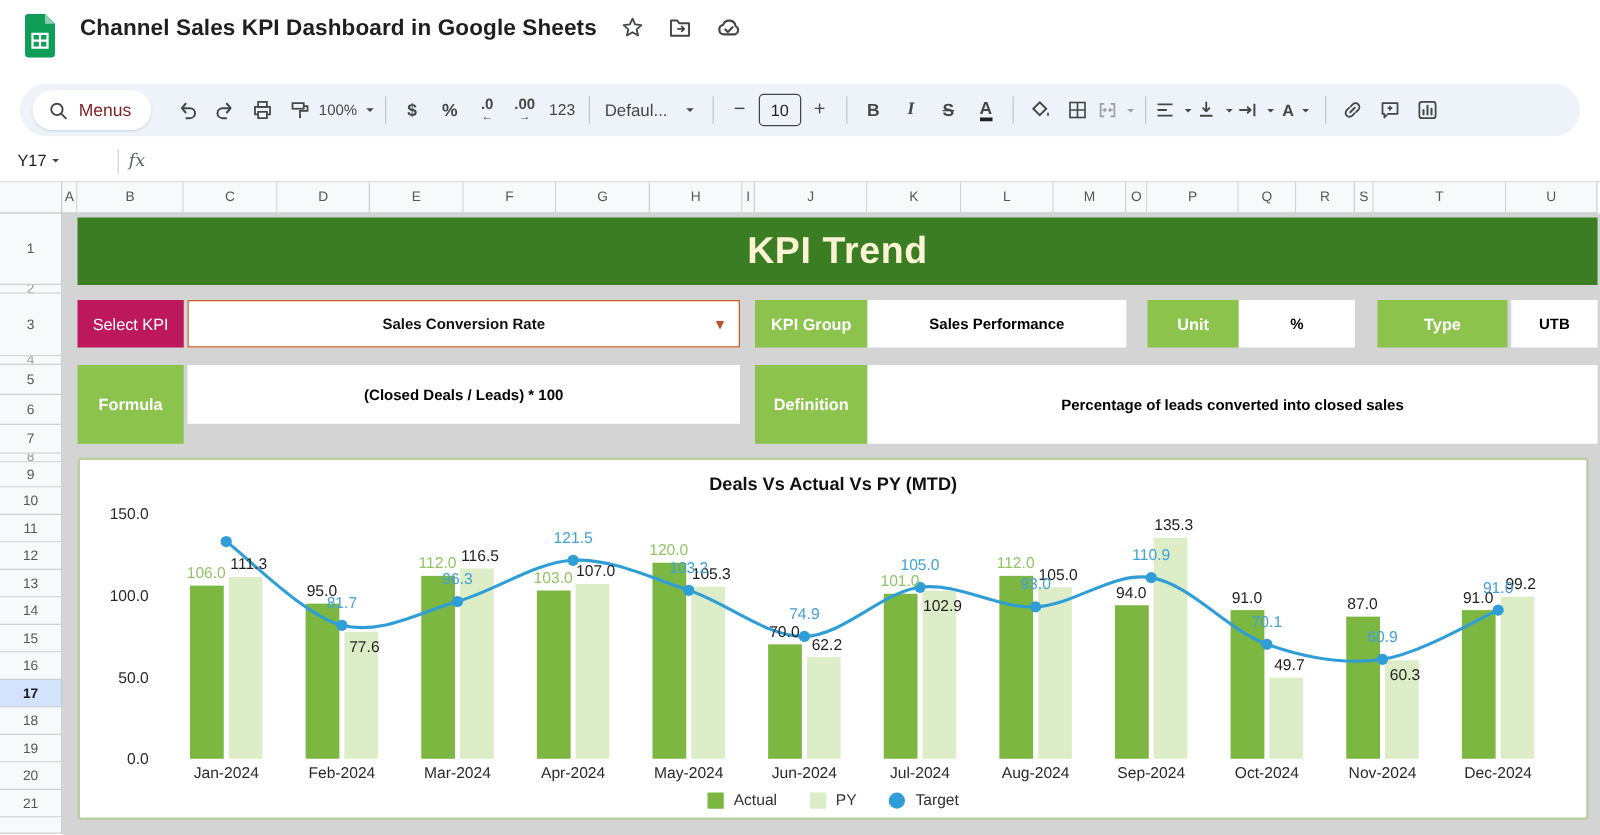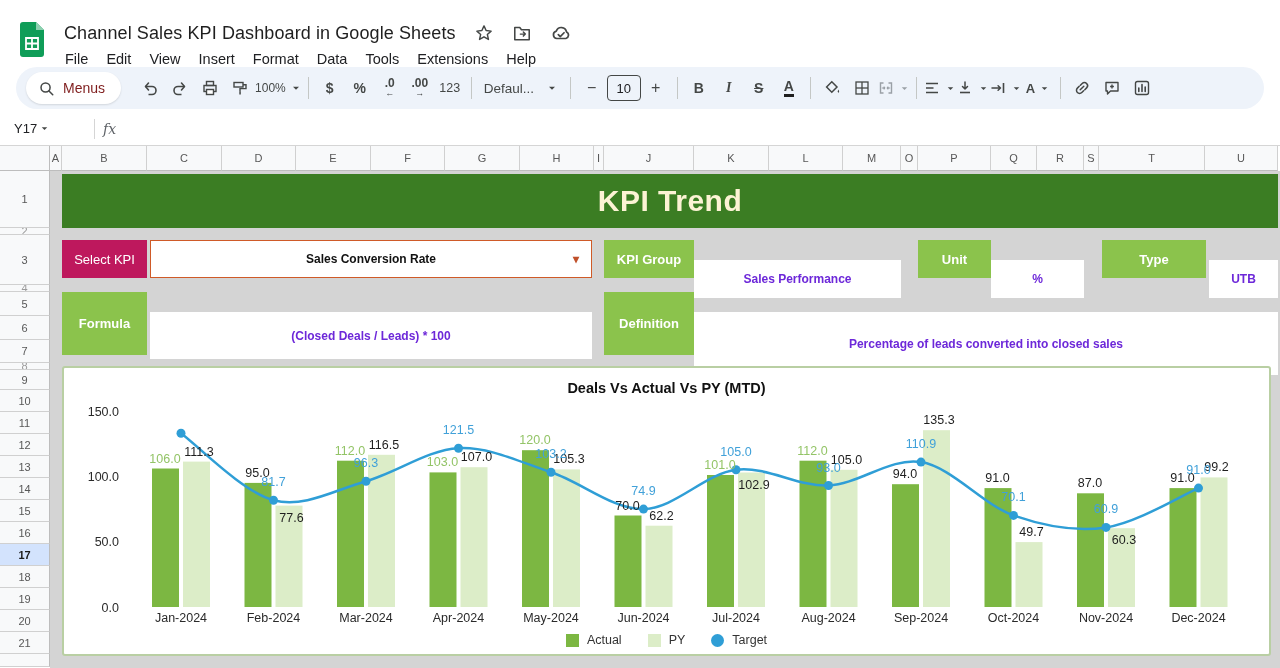--- a/index.html
+++ b/index.html
@@ -1,21 +1,21 @@
 <!DOCTYPE html>
 <html><head>
 <meta charset="utf-8">
 <style>
   * { margin:0; padding:0; box-sizing:border-box; }
   html,body { width:1280px; height:668px; overflow:hidden; }
   body { font-family:"Liberation Sans", sans-serif; background:#fff; color:#202124; }
   #app { position:relative; width:1280px; height:668px; background:#fff; overflow:hidden; }
 
   
-  #titlebar { position:absolute; left:0; top:11px; width:1016px; height:64px; background:#fff; }
+  #titlebar { position:absolute; left:0; top:0; width:1016px; height:64px; background:#fff;font-weight:bold; }
   #logo { position:absolute; left:18px; top:11px; }
   #titlerow { position:absolute; left:64px; top:11px; display:flex; align-items:center; gap:18px; }
   #doc-title { font-size:18px; color:#1f1f1f; letter-spacing:.1px; }
   .tb-ic { color:#444746; display:flex; align-items:center; }
   #menubar { position:absolute; left:56px; top:37px; display:flex; }
   .menu-item { font-size:14.5px; color:#202124; padding:3px 9px; border-radius:4px; cursor:pointer; }
 
   
   #toolbar { position:absolute; left:16px; top:67px; width:1248px; height:42px; background:#eef3fa; border-radius:21px; display:flex; align-items:center; padding:0 10px; }
   #menus-pill { background:#fff; border-radius:17px; height:32px; display:flex; align-items:center; gap:8px; padding:0 16px 0 12px; margin-right:14px; box-shadow:0 1px 2px rgba(0,0,0,.12); }
@@ -47,21 +47,21 @@
   .rowcell.selected { background:#d3e3fd; color:#1b1b1b; font-weight:bold; }
   .rowcell.clipped { color:#9a9a9a; line-height:14px; }
 
   
   #canvas { position:absolute; left:50px; top:171px; width:1230px; height:497px; background:#d4d4d4; }
   .abs { position:absolute; }
   #banner { left:12px; top:3px; width:1216px; height:54px; background:#3b7d23; display:flex; align-items:center; justify-content:center; }
   #banner span { color:#fcf3d4; font-size:30px; font-weight:bold; letter-spacing:.5px; }
   .glabel { background:#8bc34c; color:#fff; font-weight:bold; font-size:13px; display:flex; align-items:center; justify-content:center; }
   .olabel { background:#be185d; color:#fff; font-weight:normal; font-size:13px; display:flex; align-items:center; justify-content:center; }
-  .wbox { background:#fff; color:#6d28d9; font-weight:bold; font-size:12px; display:flex; align-items:center; justify-content:center; text-align:center;margin-top:20px; }
+  .wbox { background:#fff; color:#000000; font-weight:bold; font-size:12px; display:flex; align-items:center; justify-content:center; text-align:center; }
   #kpi-dd { background:#ffffff; border:1.5px solid #cf5a28; color:#111; font-weight:bold; font-size:12px; display:flex; align-items:center; justify-content:center; position:absolute; }
   #kpi-dd .ddcaret { position:absolute; right:12px; top:50%; transform:translateY(-50%); color:#c0502a; font-size:12px; }
 
   
   #chart-card { left:12px; top:195px; width:1209px; height:290px; background:#fff; border:2px solid #b9cfa3; border-radius:3px; }
   #chart-title { position:absolute; top:12px; left:0; width:100%; text-align:center; font-size:14.5px; font-weight:bold; color:#111; }
   #chart-svg { position:absolute; left:0; top:28px; }
   #legend { position:absolute; bottom:7px; left:0; width:100%; display:flex; justify-content:center; gap:26px; align-items:center; }
   .leg-item { display:flex; align-items:center; gap:8px; font-size:12.5px; color:#333; }
   .swatch { width:13px; height:13px; display:inline-block; }
@@ -167,31 +167,20 @@
           <svg width="20" height="20">
             <use href="#i-folder"></use>
           </svg>
         </span>
       <span class="tb-ic">
           <svg width="22" height="22">
             <use href="#i-cloud"></use>
           </svg>
         </span>
     </div>
-    <div id="menubar">
-        <span class="menu-item">File</span>
-        <span class="menu-item">Edit</span>
-        <span class="menu-item">View</span>
-        <span class="menu-item">Insert</span>
-        <span class="menu-item">Format</span>
-        <span class="menu-item">Data</span>
-        <span class="menu-item">Tools</span>
-        <span class="menu-item">Extensions</span>
-        <span class="menu-item">Help</span>
-      </div>
   </div>
 
   <div id="toolbar">
     <div id="menus-pill">
       <svg width="17" height="17" class="tb-ic">
           <use href="#i-search"></use>
         </svg>
       <span>Menus</span>
     </div>
     <div class="tbtn">

